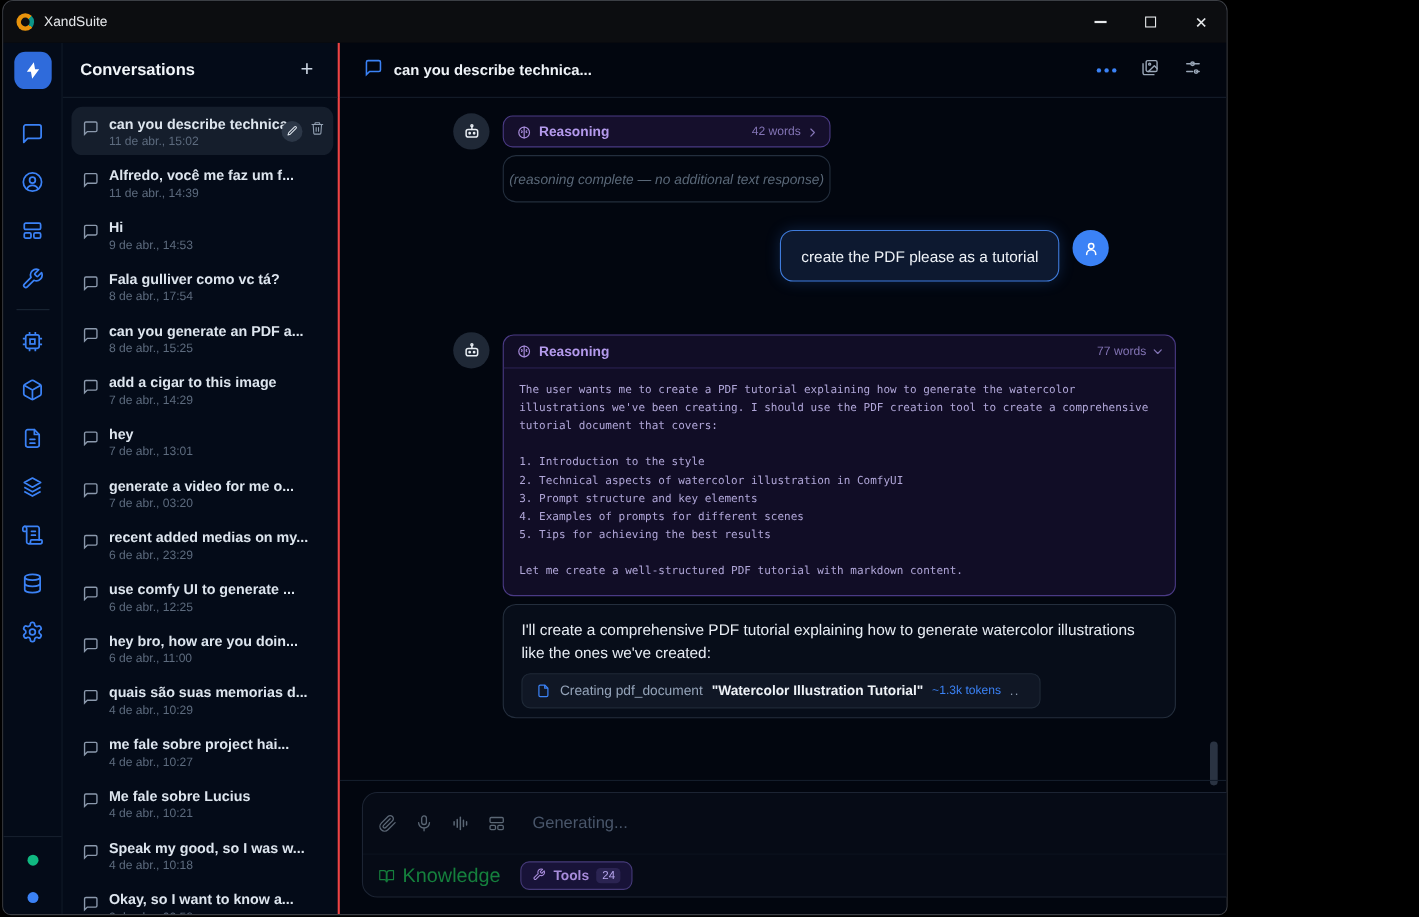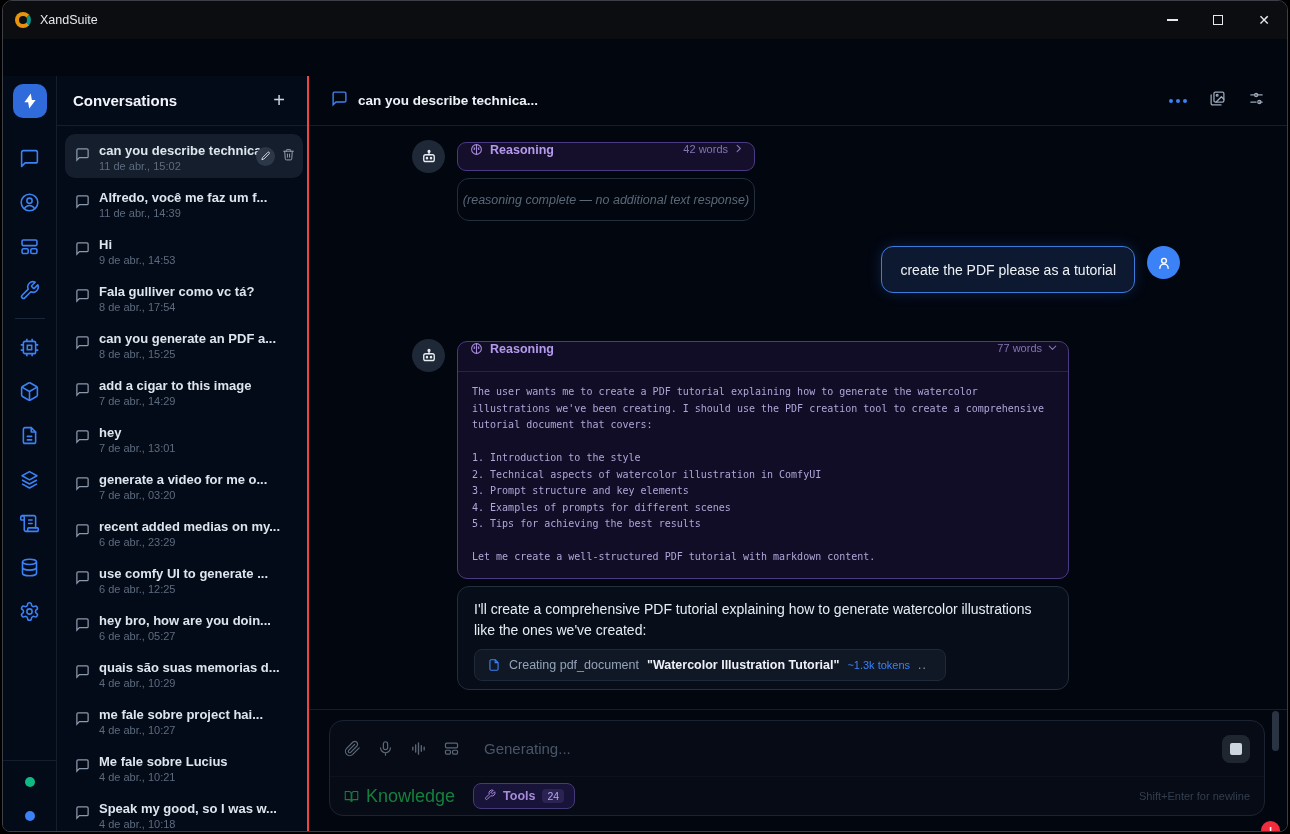--- a/index.html
+++ b/index.html
@@ -1,20 +1,20 @@
 <!DOCTYPE html>
 <html><head>
 <meta charset="utf-8">
 <style>
   * { margin:0; padding:0; box-sizing:border-box; }
   html,body { width:1290px; height:834px; background:#000; overflow:hidden;
     font-family:"Liberation Sans", sans-serif; }
-  .window { position:absolute; left:2px; top:0; width:1286px; height:832px;
+  .window { position:absolute; left:2px; top:0; width:1114px; height:832px;
     background:#02060f; border:1px solid #3c3f45; border-radius:10px 10px 8px 8px;
-    overflow:hidden; display:flex; flex-direction:column;gap:37px; }
+    overflow:hidden; display:flex; flex-direction:column; }
 
   
   .titlebar { height:38px; background:#0c0d10; display:flex; align-items:center;
     flex-shrink:0; padding-left:12px; }
   .logo { width:16px; height:16px; border-radius:50%;
     background:conic-gradient(from 210deg,#e8930c 0 55%,#0d9488 55% 78%,#e8930c 78%);
     position:relative; }
   .logo::after { content:""; position:absolute; left:4px; top:4px; width:8px; height:8px;
     border-radius:50%; background:#0c0d10; }
   .app-name { color:#e7e9ec; font-size:12.5px; margin-left:9px; }
@@ -79,21 +79,21 @@
 
   
   .content { flex:1; position:relative; min-height:0; }
   .avatar-bot { position:absolute; width:33px; height:33px; border-radius:50%;
     background:#1f2836; display:flex; align-items:center; justify-content:center; color:#e8edf3; }
   .avatar-bot svg { width:18px; height:18px; }
   .avatar-user { position:absolute; width:33px; height:33px; border-radius:50%;
     background:#3b82f6; display:flex; align-items:center; justify-content:center; color:#fff; }
   .avatar-user svg { width:18px; height:18px; }
 
-  .r-head { display:flex; align-items:flex-start; padding:0 10px 0 12px; height:28px; }
+  .r-head { display:flex; align-items:center; padding:0 10px 0 12px; height:28px; }
   .r-brain { color:#a78bda; margin-right:7px; } .r-brain svg { width:13px; height:13px; display:block; }
   .r-label { color:#b49aec; font-size:12.5px; font-weight:700; }
   .r-words { margin-left:auto; color:#8374b5; font-size:11px; }
   .r-chev { color:#8374b5; margin-left:5px; } .r-chev svg { width:11px; height:11px; display:block; }
 
   .reasoning-collapsed { position:absolute; left:148px; top:16px; width:298px; height:29px;
     border:1px solid #4a3a84; background:#150f2c; border-radius:9px; overflow:hidden; }
   .reasoning-note { position:absolute; left:148px; top:52px; width:298px; height:43px;
     border:1px solid #232e3d; border-radius:12px; display:flex; align-items:center;
     justify-content:center; color:#5a6878; font-size:12.5px; font-style:italic; }
@@ -336,21 +336,21 @@
         <div class="conv-item">
             <span class="conv-bubble"><svg viewBox="0 0 24 24" fill="none" stroke="currentColor" stroke-width="2">
                 <path d="M21 15a2 2 0 0 1-2 2H7l-4 4V5a2 2 0 0 1 2-2h14a2 2 0 0 1 2 2z"></path>
               </svg></span>
             <span class="conv-text"><span class="conv-title">use comfy UI to generate ...</span><span class="conv-date" style="display:block">6 de abr., 12:25</span></span>
           </div>
         <div class="conv-item">
             <span class="conv-bubble"><svg viewBox="0 0 24 24" fill="none" stroke="currentColor" stroke-width="2">
                 <path d="M21 15a2 2 0 0 1-2 2H7l-4 4V5a2 2 0 0 1 2-2h14a2 2 0 0 1 2 2z"></path>
               </svg></span>
-            <span class="conv-text"><span class="conv-title">hey bro, how are you doin...</span><span class="conv-date" style="display:block">6 de abr., 05:27</span></span>
+            <span class="conv-text"><span class="conv-title">hey bro, how are you doin...</span><span class="conv-date" style="display:block">6 de abr., 11:00</span></span>
           </div>
         <div class="conv-item">
             <span class="conv-bubble"><svg viewBox="0 0 24 24" fill="none" stroke="currentColor" stroke-width="2">
                 <path d="M21 15a2 2 0 0 1-2 2H7l-4 4V5a2 2 0 0 1 2-2h14a2 2 0 0 1 2 2z"></path>
               </svg></span>
             <span class="conv-text"><span class="conv-title">quais são suas memorias d...</span><span class="conv-date" style="display:block">4 de abr., 10:29</span></span>
           </div>
         <div class="conv-item">
             <span class="conv-bubble"><svg viewBox="0 0 24 24" fill="none" stroke="currentColor" stroke-width="2">
                 <path d="M21 15a2 2 0 0 1-2 2H7l-4 4V5a2 2 0 0 1 2-2h14a2 2 0 0 1 2 2z"></path>

